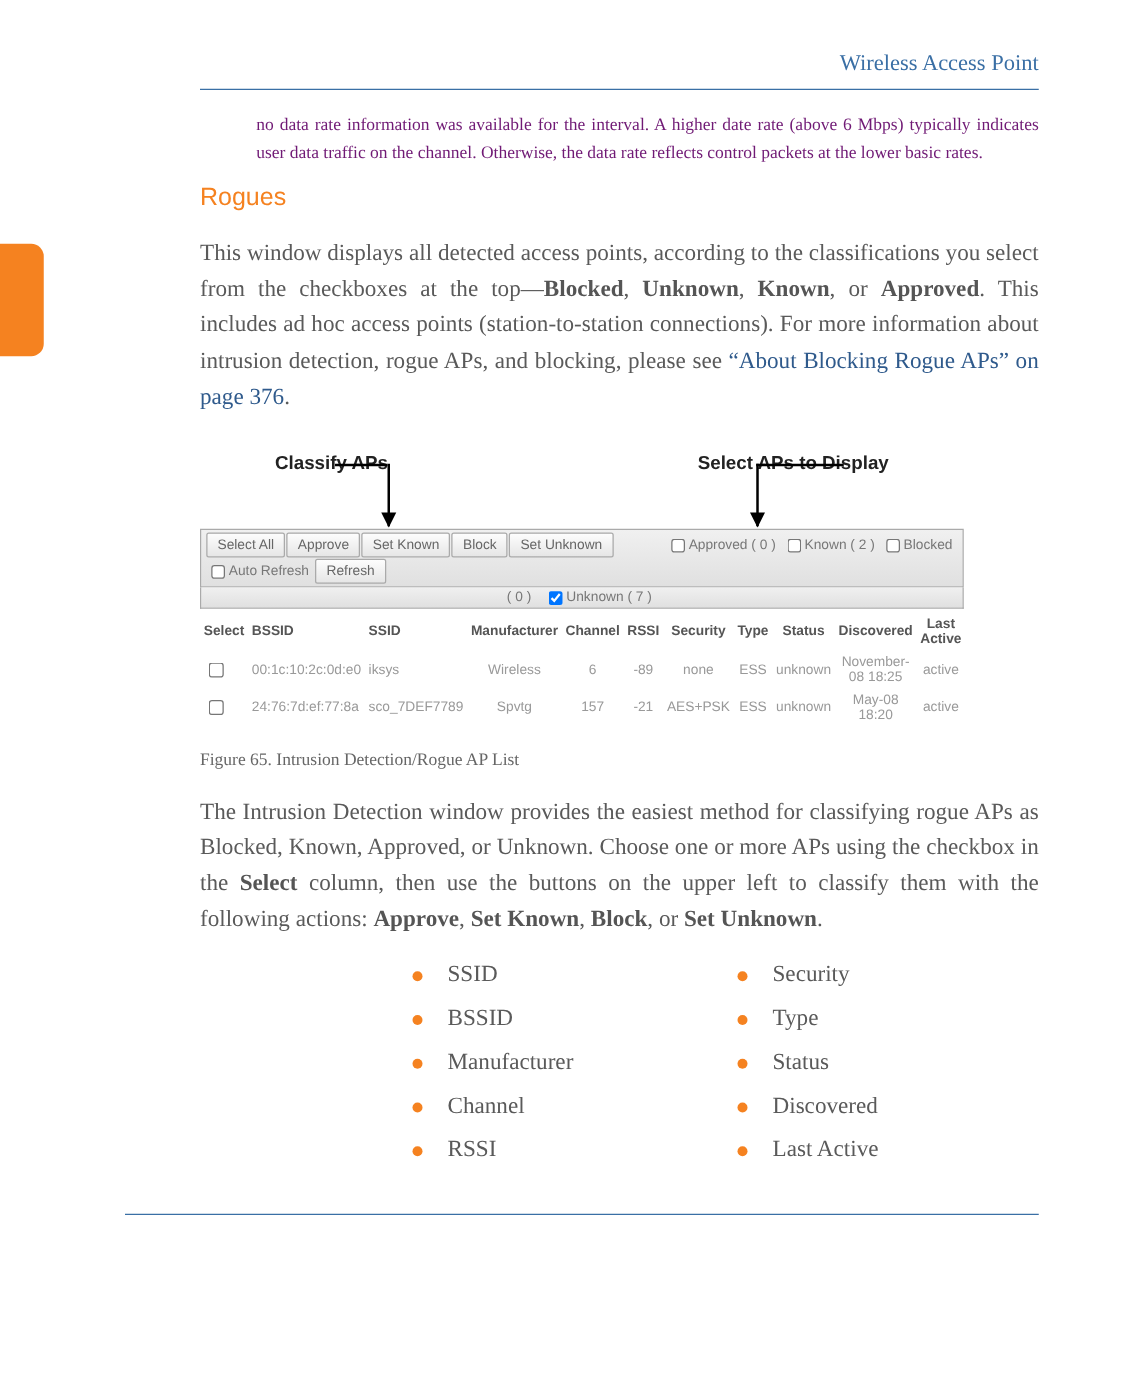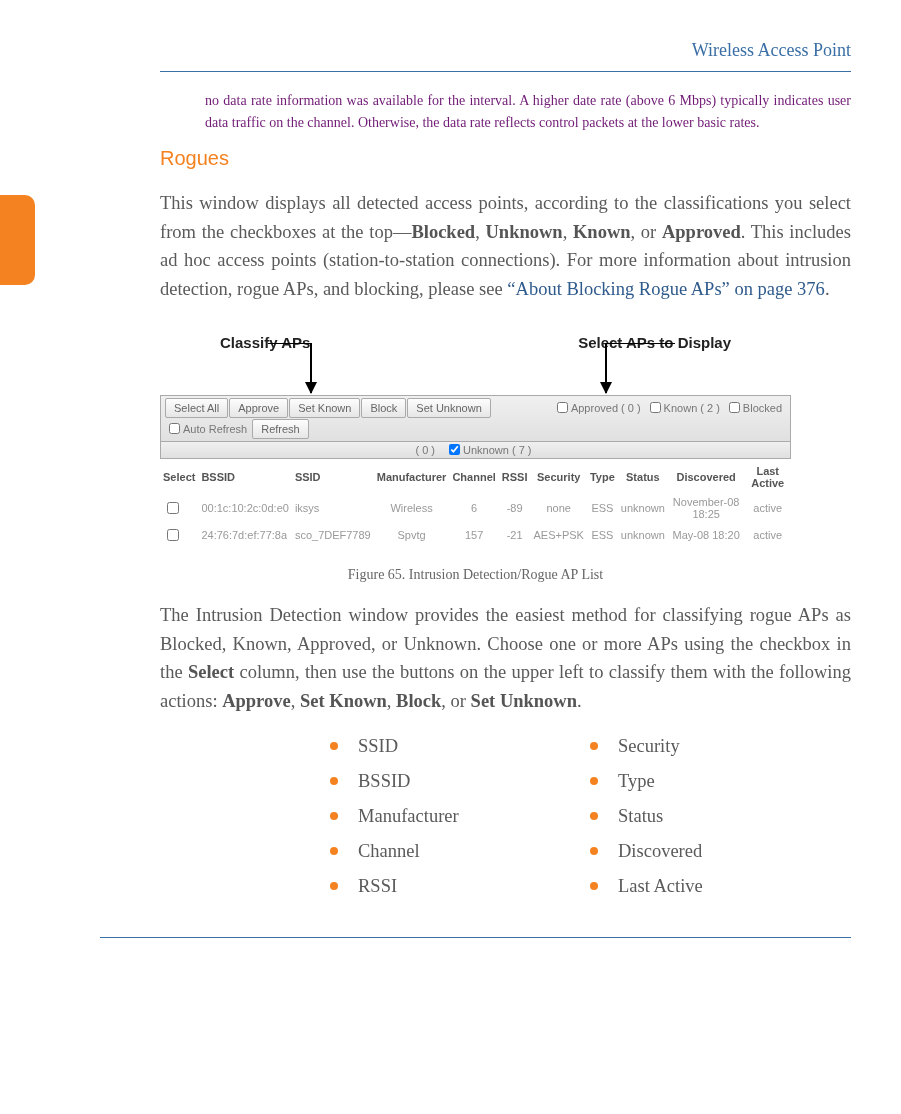--- a/index.html
+++ b/index.html
@@ -4,21 +4,21 @@
 <style>
   body {
     margin: 0;
     padding: 0;
     font-family: "Palatino Linotype", "Book Antiqua", Palatino, serif;
     color: #555;
     background: #fff;
     width: 901px;
   }
   .page {
-    padding: 40px 50px 30px 50px;
+    padding: 40px 70px 30px 50px;
     position: relative;
   }
   .header-line {
     border-top: 1px solid #3a6fa5;
     margin-bottom: 3px;
     margin-left: 110px;
   }
   .header-title {
     text-align: right;
     color: #3a6fa5;
@@ -158,21 +158,21 @@
     font-size: 11px;
   }
   .datatable td {
     padding: 3px 3px;
     text-align: center;
     color: #999;
   }
   .datatable td.left, .datatable th.left { text-align: left; }
   .datatable input[type=checkbox]{ width:12px; height:12px;}
   .figure-caption {
-    text-align: center;
+    text-align: left;
     font-size: 14px;
     color: #666;
     margin: 20px 0 15px 0;
   }
   .param-grid {
     display: grid;
     grid-template-columns: 220px 220px;
     column-gap: 40px;
     row-gap: 14px;
     margin-left: 280px;

